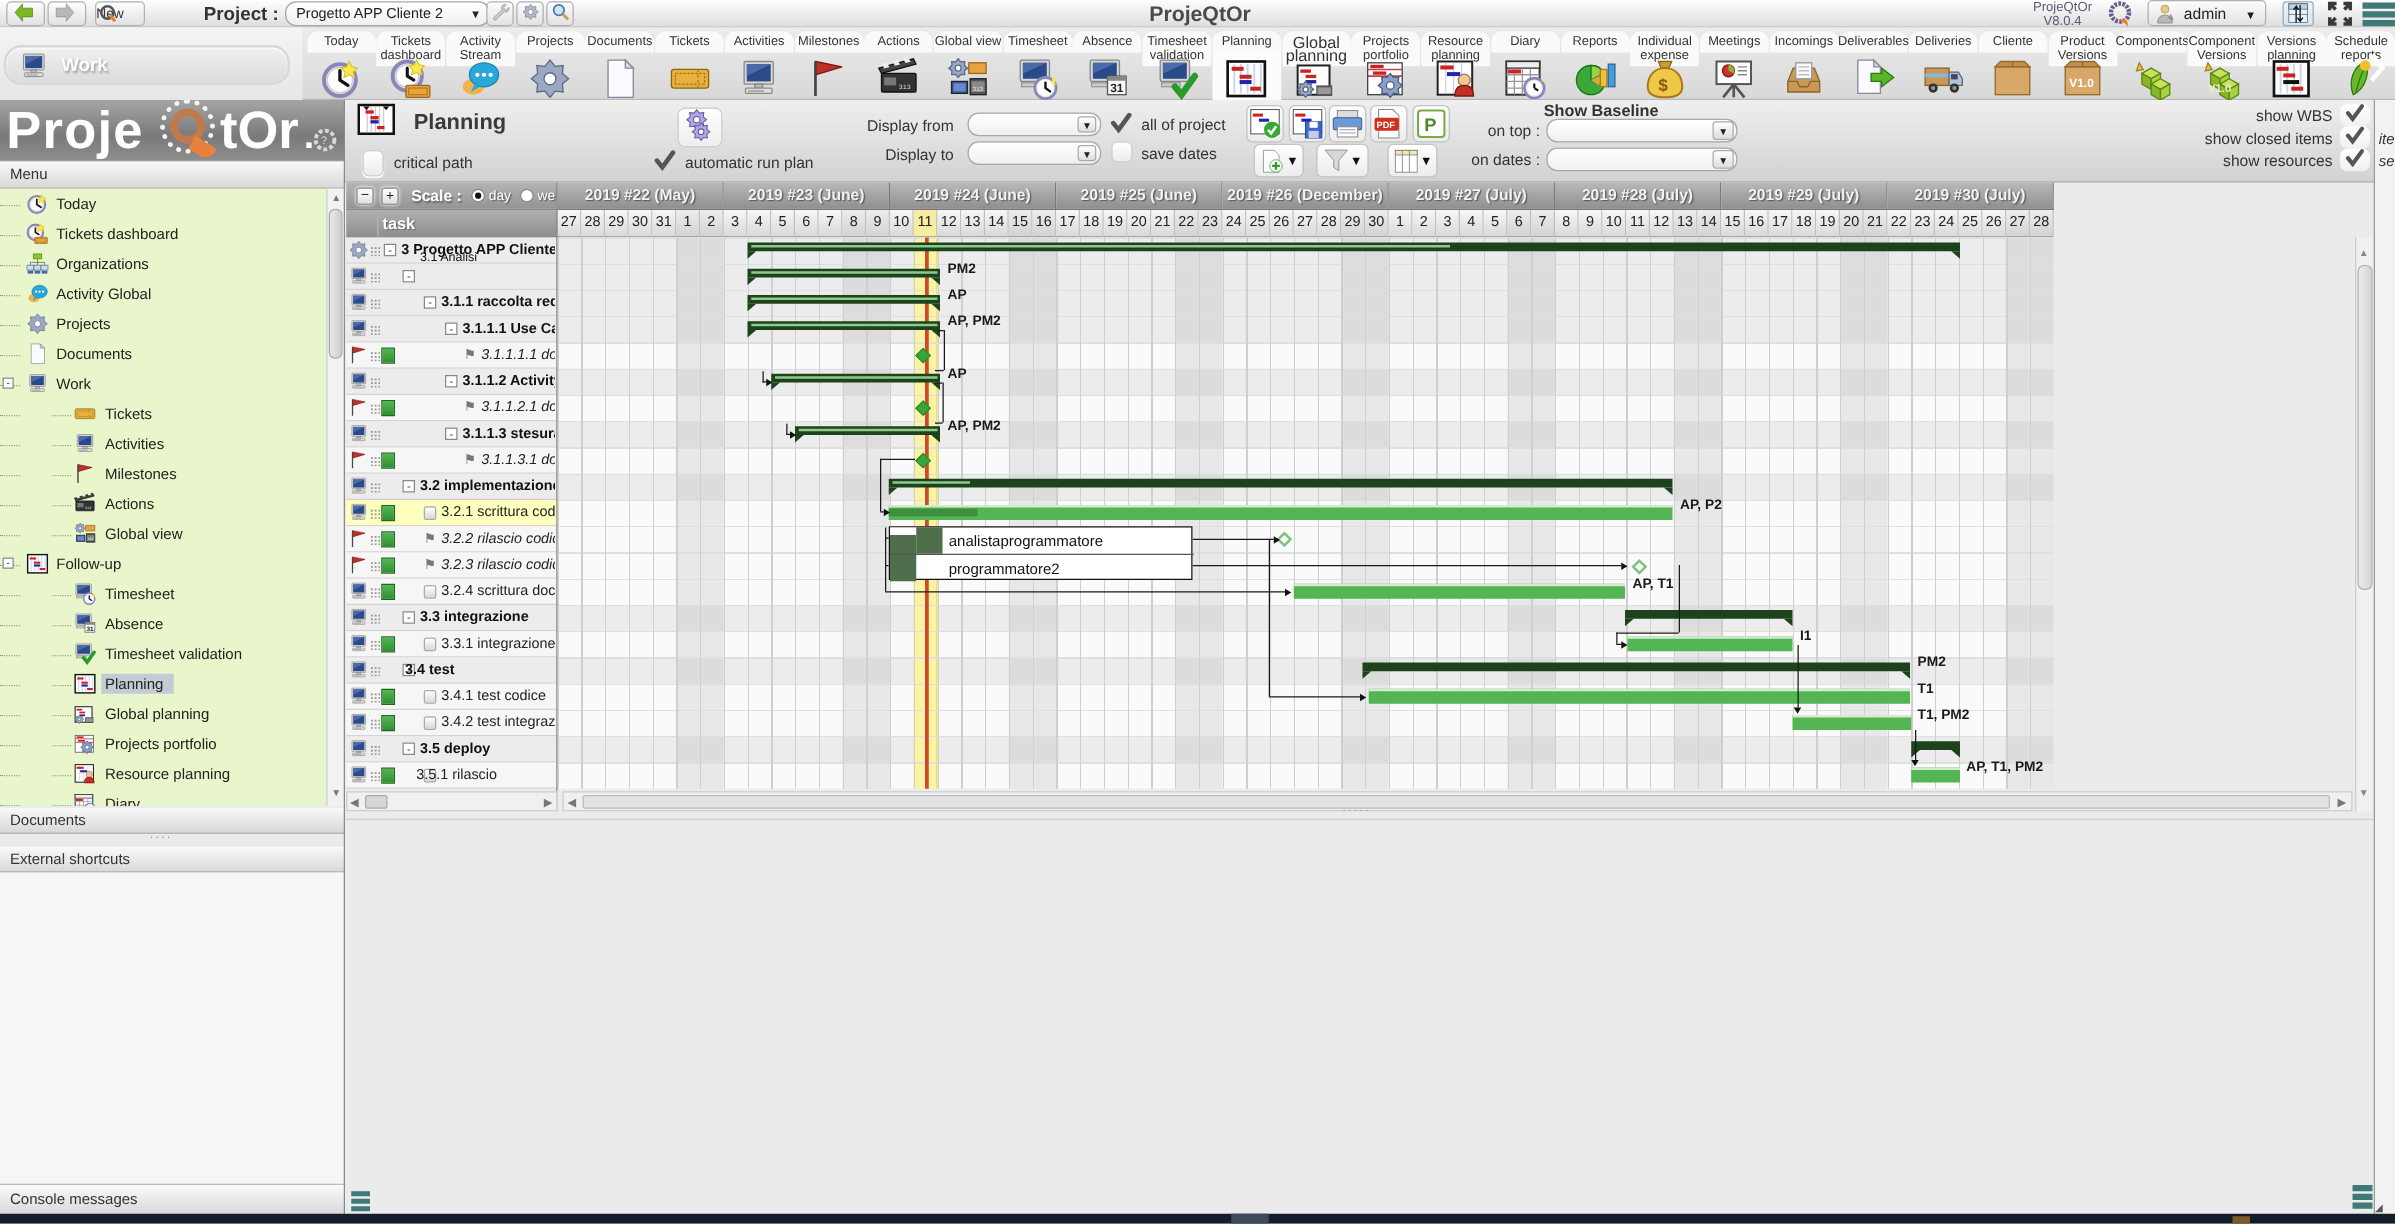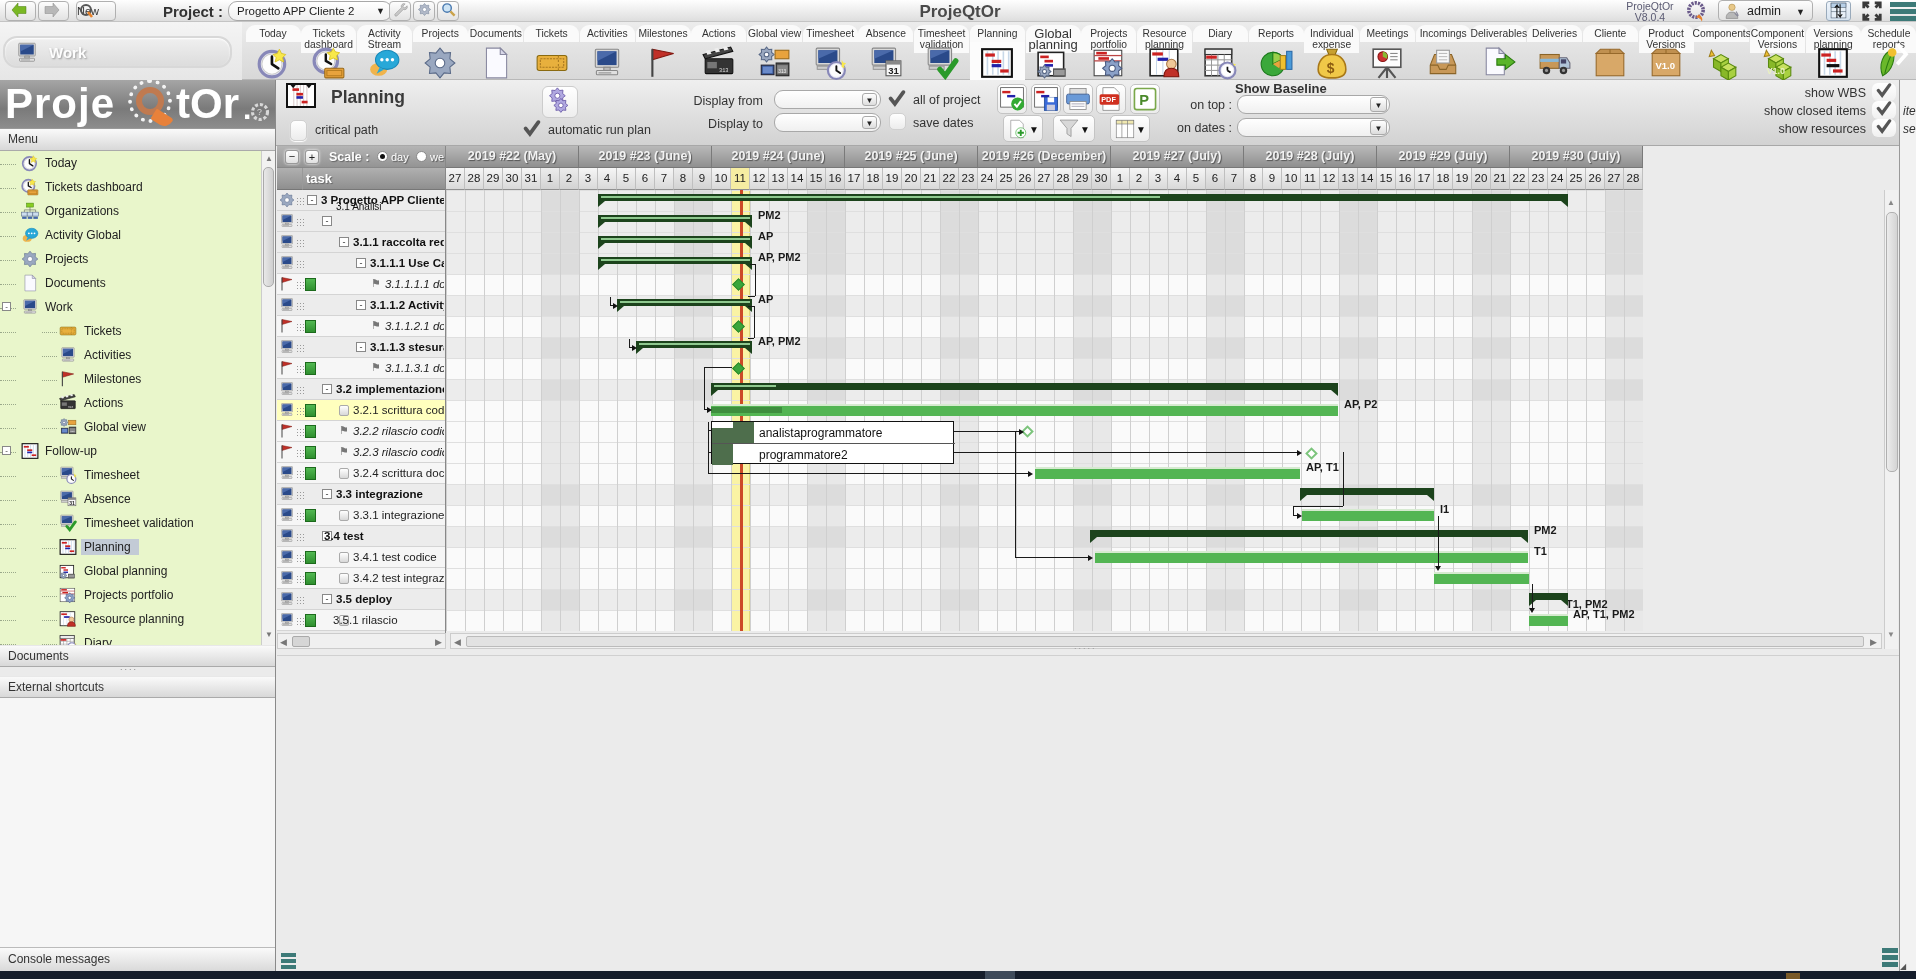--- a/index.html
+++ b/index.html
@@ -985,21 +985,21 @@
 <div class="blab" style="left:1440px;top:503px;">I1</div>
 <div style="left:1090px;top:530px;width:438px;height:7px;background:#1c431c;"></div>
 <div style="left:1090px;top:537px;width:0px;height:0px;border-top:6px solid #1c431c;border-right:7px solid transparent;"></div>
 <div style="left:1521px;top:537px;width:0px;height:0px;border-top:6px solid #1c431c;border-left:7px solid transparent;"></div>
 <div class="blab" style="left:1534px;top:524px;">PM2</div>
 <div style="left:1095px;top:551px;width:433px;height:12px;background:#53b553;"></div>
 <div style="left:1095px;top:551px;width:433px;height:2px;background:#d6ead0;"></div>
 <div class="blab" style="left:1534px;top:545px;">T1</div>
 <div style="left:1434px;top:572px;width:95px;height:12px;background:#53b553;"></div>
 <div style="left:1434px;top:572px;width:95px;height:2px;background:#d6ead0;"></div>
-<div class="blab" style="left:1566px;top:566px;margin-top:32px;">T1, PM2</div>
+<div class="blab" style="left:1534px;top:566px;">T1, PM2</div>
 <div style="left:1529px;top:593px;width:39px;height:7px;background:#1c431c;"></div>
 <div style="left:1529px;top:600px;width:0px;height:0px;border-top:6px solid #1c431c;border-right:7px solid transparent;"></div>
 <div style="left:1561px;top:600px;width:0px;height:0px;border-top:6px solid #1c431c;border-left:7px solid transparent;"></div>
 <div style="left:1529px;top:614px;width:39px;height:12px;background:#53b553;"></div>
 <div style="left:1529px;top:614px;width:39px;height:2px;background:#d6ead0;"></div>
 <div class="blab" style="left:1573px;top:608px;">AP, T1, PM2</div>
 <div class="dep" style="left:750px;top:264px;width:5px;height:1px;"></div>
 <div class="dep" style="left:755px;top:264px;width:1px;height:32px;"></div>
 <div class="dep" style="left:748px;top:296px;width:7px;height:1px;"></div>
 <div class="dep" style="left:748px;top:306px;width:6px;height:1px;"></div>

